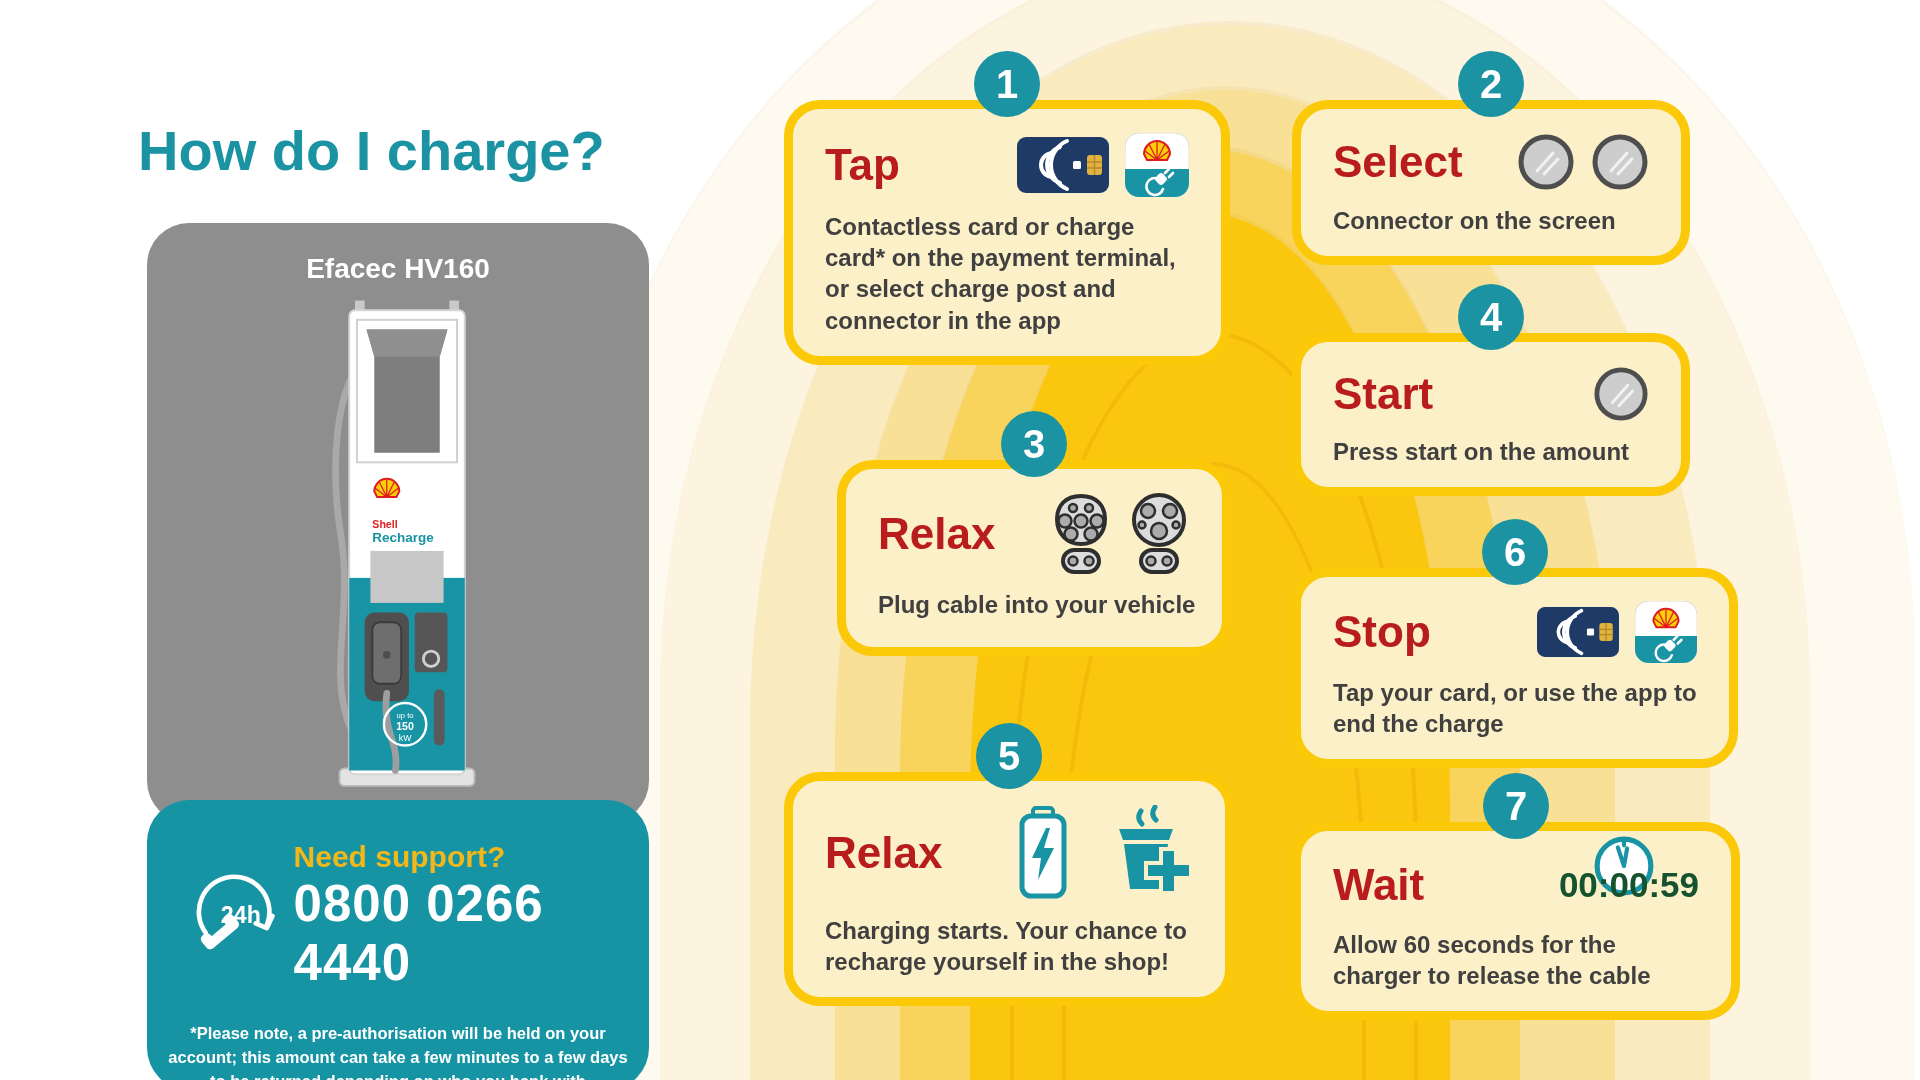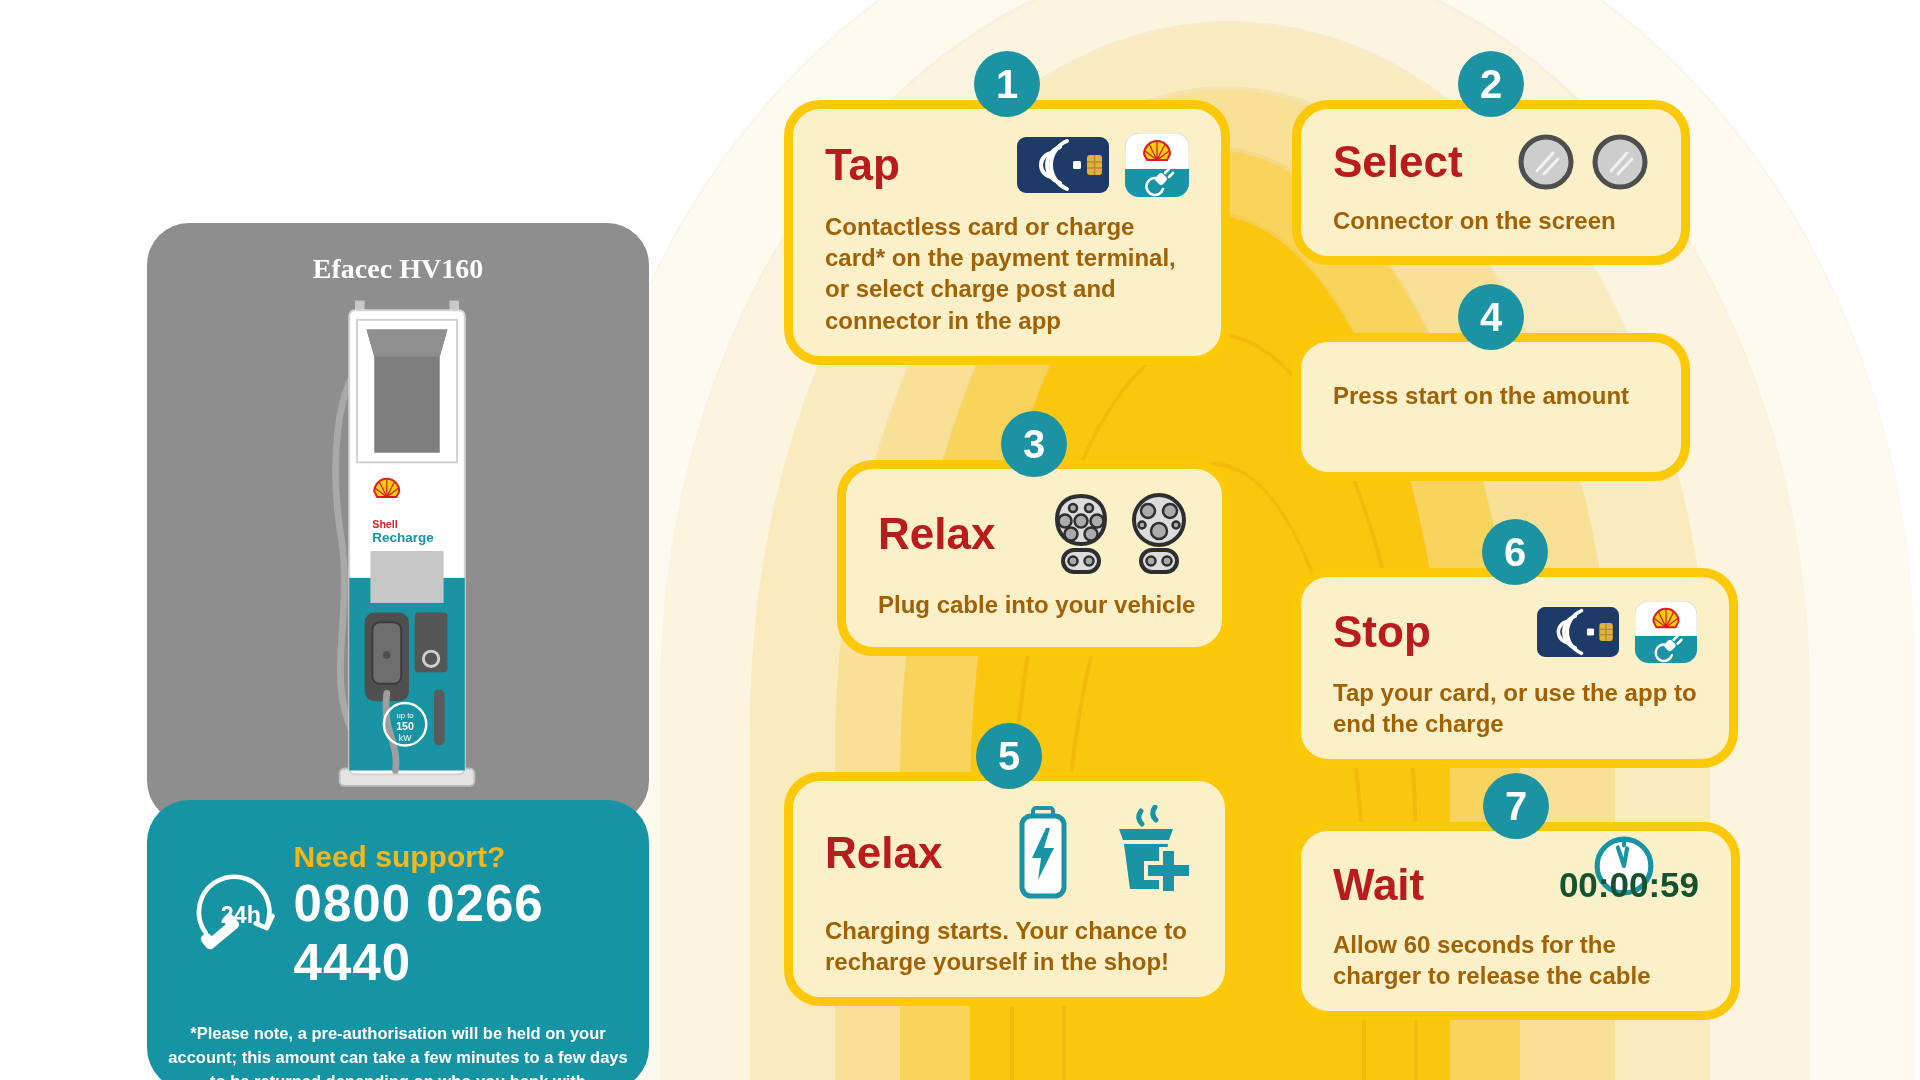--- a/index.html
+++ b/index.html
@@ -16,40 +16,40 @@
   .a6{left:970px;width:480px;height:1025px;background:#FBC60E;}
   .ring{position:absolute;bottom:-160px;border:4px solid rgba(223,156,0,.28);
         border-radius:50% 50% 0 0 / 58% 58% 0 0;background:transparent;z-index:1;}
   .r1{left:1010px;width:400px;height:900px;}
   .r2{left:1062px;width:296px;height:770px;}
   
   .page-title{position:absolute;left:138px;top:118px;font-size:56px;font-weight:bold;
               color:#1B93A3;z-index:2;}
   .charger-card{position:absolute;left:147px;top:223px;width:502px;height:600px;
                 background:#8E8E8E;border-radius:42px;z-index:2;text-align:center;}
-  .charger-model{margin-top:30px;font-size:28px;font-weight:bold;color:#ffffff;font-family:Liberation Serif, serif;}
+  .charger-model{margin-top:30px;font-size:28px;font-weight:bold;color:#ffffff;}
   .charger-art{margin-top:4px;padding-left:18px;}
   .support-panel{position:absolute;left:147px;top:800px;width:502px;height:290px;
                  background:#1794A4;border-radius:42px;z-index:3;box-sizing:border-box;
                  padding-top:40px;color:#fff;}
   .support-row{display:flex;align-items:center;gap:10px;margin-left:40px;}
   .support-heading{font-size:30px;font-weight:bold;color:#F2B71B;}
   .support-phone{font-size:51px;font-weight:bold;color:#ffffff;letter-spacing:1px;}
   .support-footnote{margin:30px auto 0;width:470px;font-size:16.5px;font-weight:bold;
                     line-height:1.45;text-align:center;color:#ffffff;}
   
   .step{position:absolute;box-sizing:border-box;background:#FBF0C8;border:9px solid #FBC907;
         border-radius:36px;z-index:2;padding:24px 26px 20px 32px;}
   .badge{position:absolute;top:-58px;left:50%;transform:translateX(-50%);width:66px;height:66px;
          border-radius:50%;background:#1B93A3;color:#fff;font-size:40px;font-weight:bold;
          display:flex;align-items:center;justify-content:center;z-index:4;}
   .step-head{display:flex;align-items:center;justify-content:space-between;padding-right:6px;}
   .step-title{font-size:44px;font-weight:bold;color:#b91c1c;line-height:1;}
   .icon-row{display:flex;align-items:center;gap:16px;}
-  .step-desc{margin-top:14px;font-size:24px;font-weight:bold;color:#a16207;line-height:1.3;}
+  .step-desc{margin-top:14px;font-size:24px;font-weight:bold;color:#404040;line-height:1.3;}
   #step1{left:784px;top:100px;width:446px;min-height:255px;}
   #step2{left:1292px;top:100px;width:398px;min-height:155px;}
   #step3{left:837px;top:460px;width:394px;min-height:196px;}
   #step4{left:1292px;top:333px;width:398px;min-height:148px;}
   #step5{left:784px;top:772px;width:450px;min-height:172px;}
   #step6{left:1292px;top:568px;width:446px;min-height:170px;}
   #step7{left:1292px;top:822px;width:448px;min-height:198px;}
   
   .timer{position:relative;height:60px;display:flex;align-items:center;}
   .timer svg{position:absolute;left:34px;top:-20px;z-index:0;}
@@ -62,20 +62,21 @@
 
   <div class="arch a1"></div>
   <div class="arch a2"></div>
   <div class="arch a3"></div>
   <div class="arch a4"></div>
   <div class="arch a5"></div>
   <div class="arch a6"></div>
   <div class="ring r1"></div>
   <div class="ring r2"></div>
 
+  <div class="page-title">How do I charge?</div>
 
   <div class="charger-card">
     <div class="charger-model">Efacec HV160</div>
     <div class="charger-art">
       <svg width="200" height="520" viewBox="0 0 200 540">
         <path d="M60 70 C24 95 20 190 32 260 C42 330 22 390 36 440 C46 478 64 492 62 512" stroke="#A9A9A9" stroke-width="7" fill="none" stroke-linecap="round"></path>
         <rect x="30" y="498" width="140" height="18" rx="5" fill="#E3E3E3" stroke="#BDBDBD" stroke-width="2"></rect>
         <rect x="46" y="12" width="10" height="12" fill="#C9C9C9"></rect>
         <rect x="144" y="12" width="10" height="12" fill="#C9C9C9"></rect>
         <rect x="40" y="22" width="120" height="482" rx="6" fill="#FFFFFF" stroke="#D5D5D5" stroke-width="2"></rect>
@@ -214,20 +215,29 @@
               <circle cx="39" cy="68" r="4.5"></circle>
           </g>
         </svg>
       </div>
     </div>
     <div class="step-desc">Plug cable into your vehicle</div>
   </div>
 
   <div class="step" id="step4">
     <div class="badge">4</div>
+    <div class="step-head">
+      <div class="step-title">Start</div>
+      <div class="icon-row">
+        <svg width="56" height="56" viewBox="0 0 58 58">
+          <circle cx="29" cy="29" r="25" fill="#CDCDCD" stroke="#4E4E4E" stroke-width="5"></circle>
+          <path d="M20 38 L36 20 M27 41 L41 26" stroke="#F2F2F2" stroke-width="3" stroke-linecap="round"></path>
+        </svg>
+      </div>
+    </div>
     <div class="step-desc">Press start on the amount</div>
   </div>
 
   <div class="step" id="step5">
     <div class="badge">5</div>
     <div class="step-head">
       <div class="step-title">Relax</div>
       <div class="icon-row">
         <svg width="52" height="94" viewBox="0 0 52 94">
           <rect x="16" y="2" width="20" height="9" rx="3" fill="none" stroke="#1894A4" stroke-width="4"></rect>

